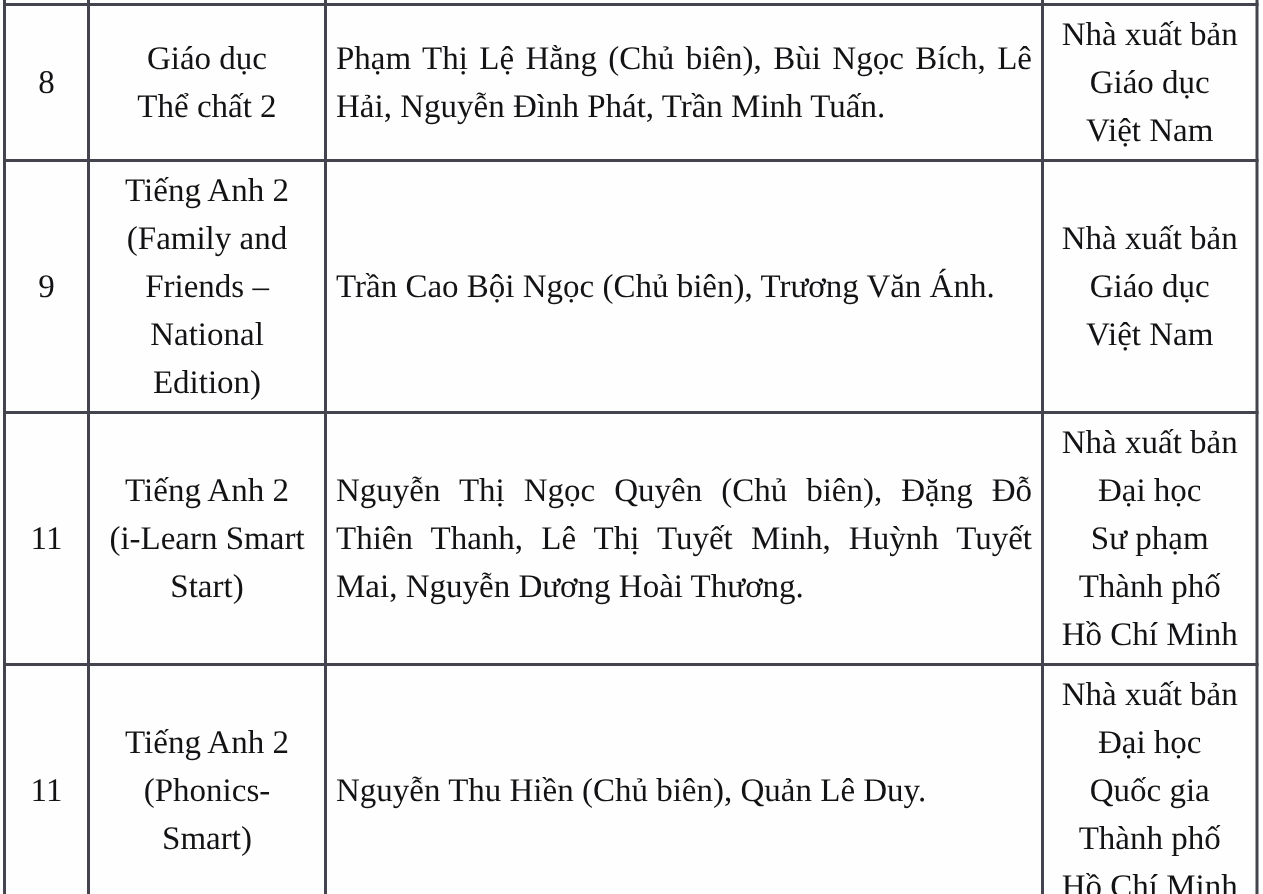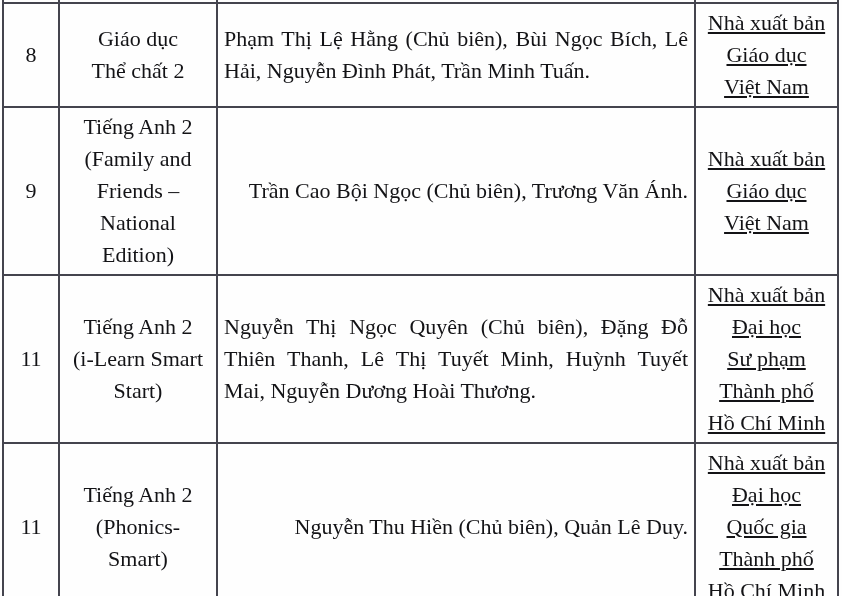--- a/index.html
+++ b/index.html
@@ -42,31 +42,30 @@
   }
   td.cell-num {
     text-align: center;
   }
   td.cell-title {
     text-align: center;
     white-space: pre-line;
     padding: 3px 4px;
   }
   td.cell-authors {
-    text-align: right;
+    text-align: left;
     padding: 4px 10px;
   }
   td.cell-authors.justified {
     text-align: justify;
   }
   td.cell-publisher {
     text-align: center;
     white-space: pre-line;
     padding: 3px 2px;
-    text-decoration: underline;
   }
   col.col-num { width: 56px; }
   col.col-title { width: 158px; }
   col.col-authors { width: 478px; }
   col.col-publisher { width: 143px; }
 </style>
 </head>
 <body>
 
 <div class="page">

